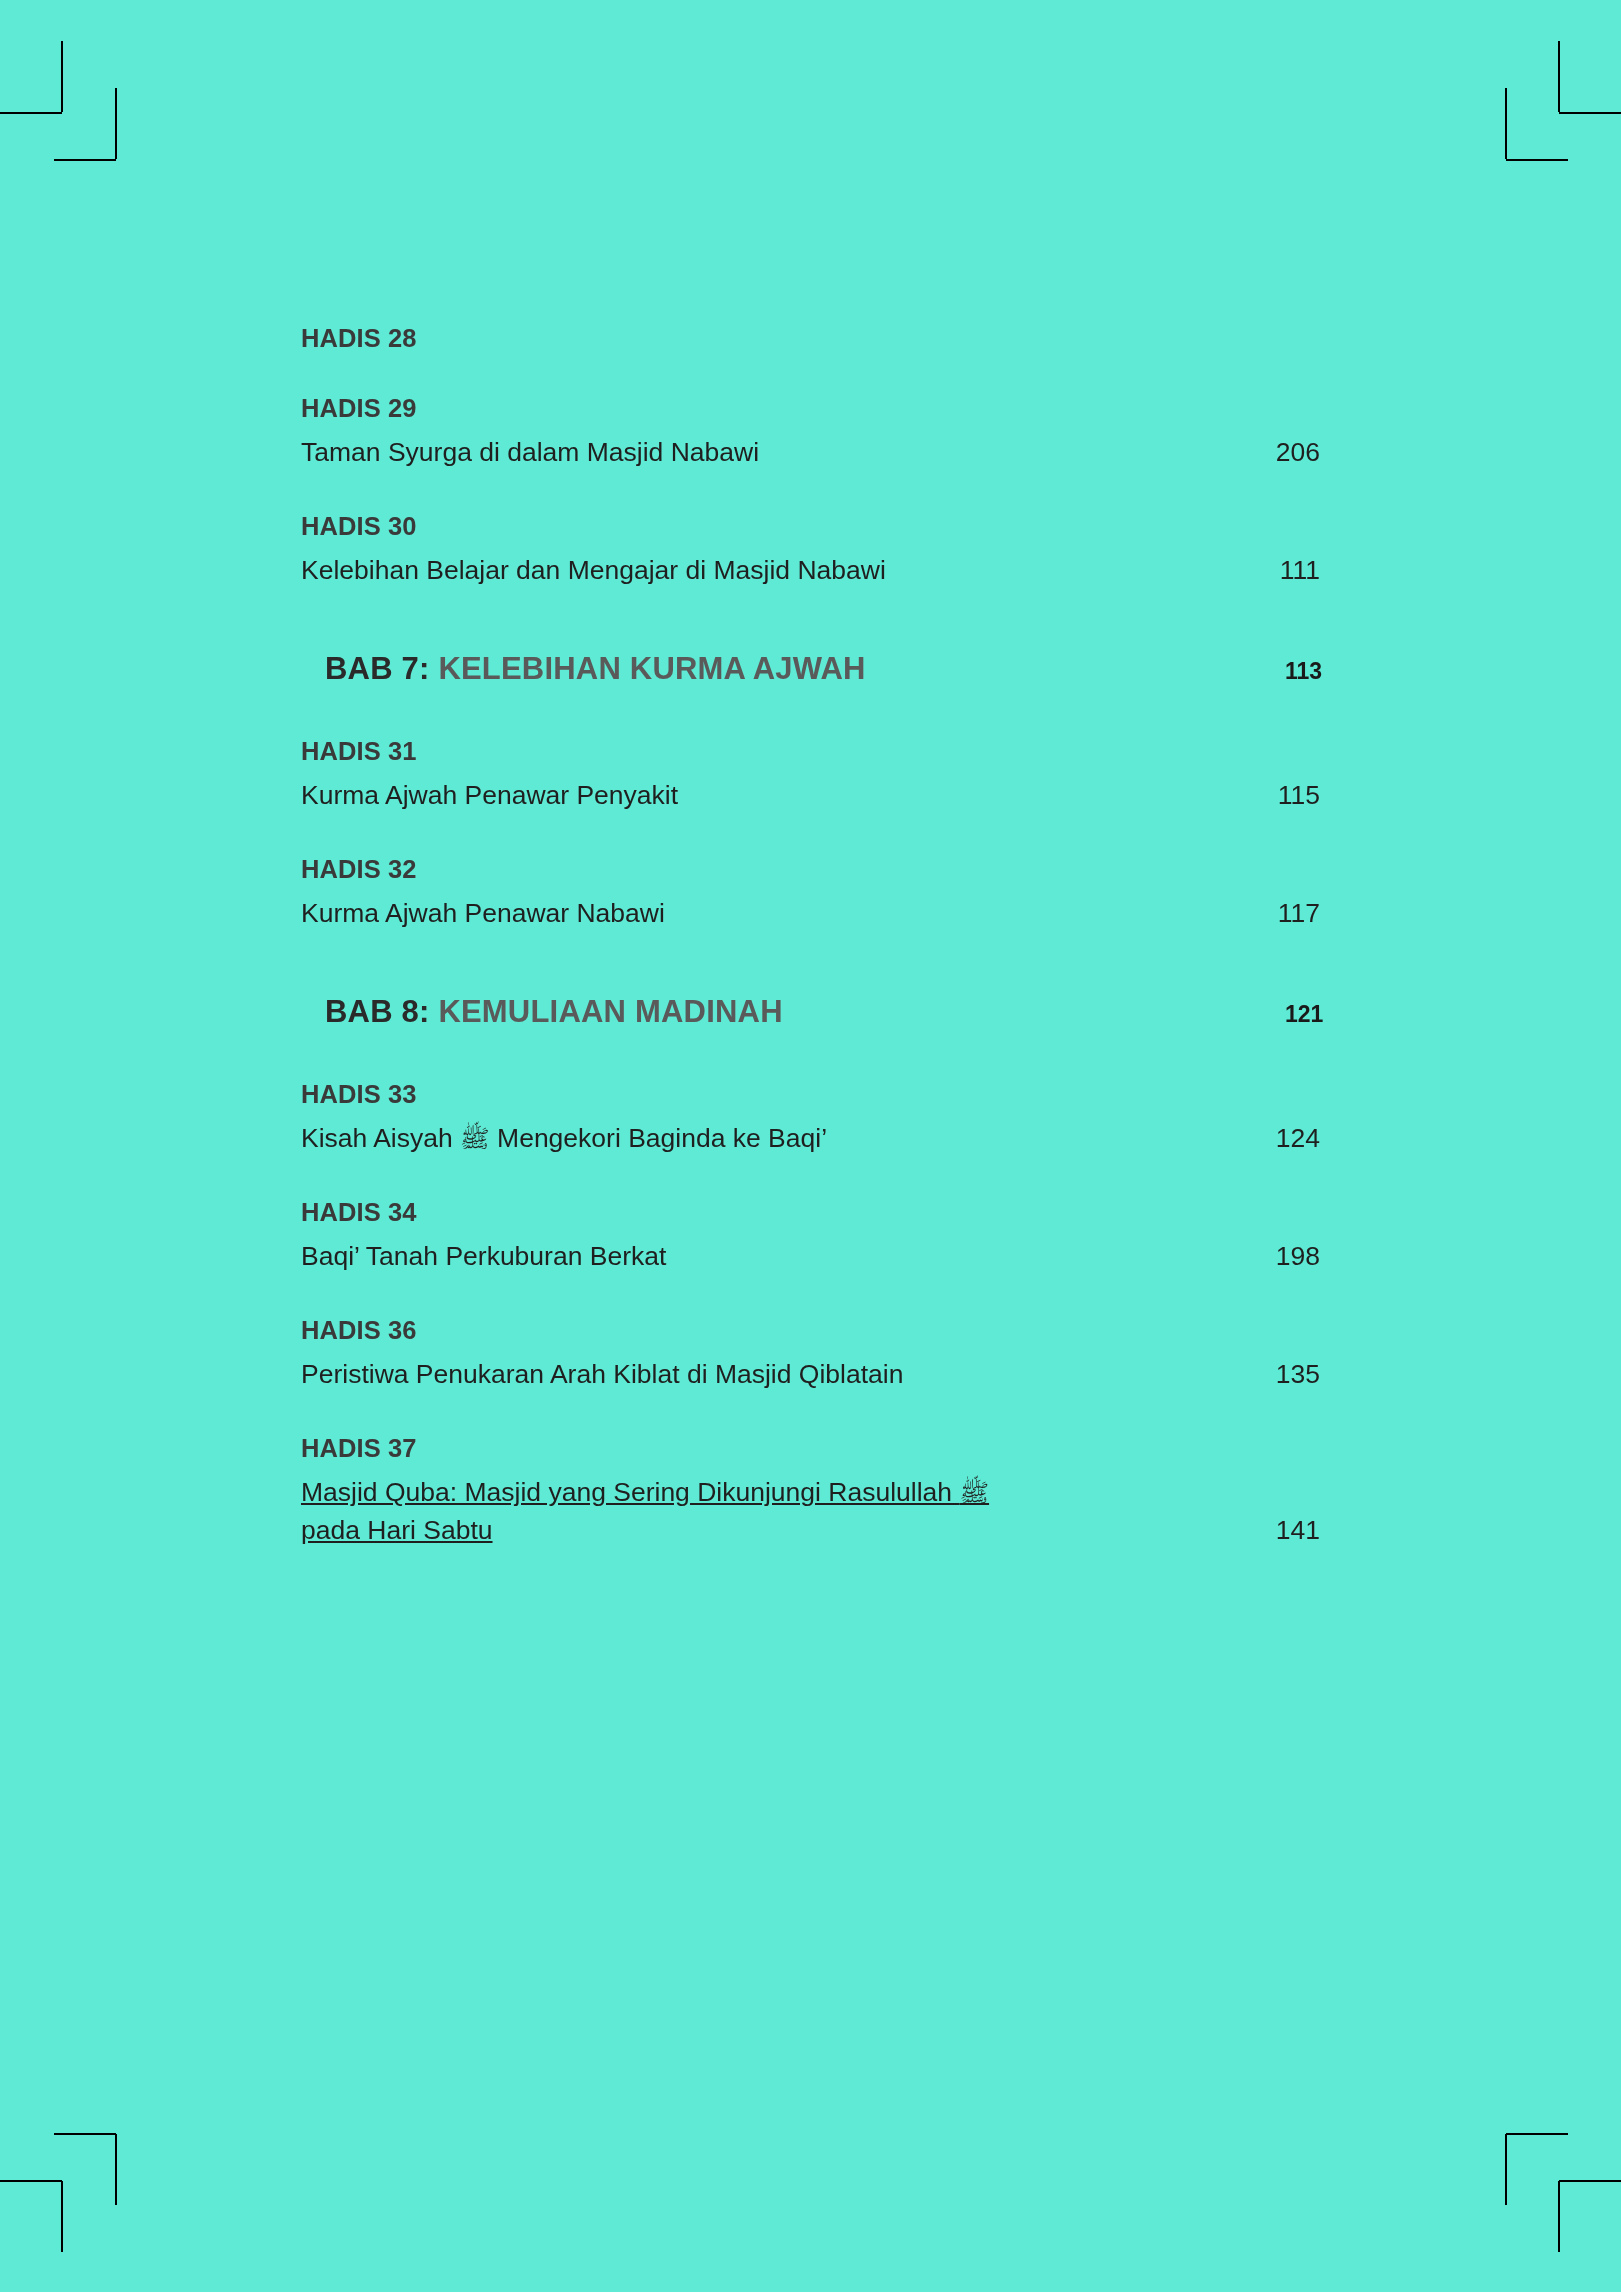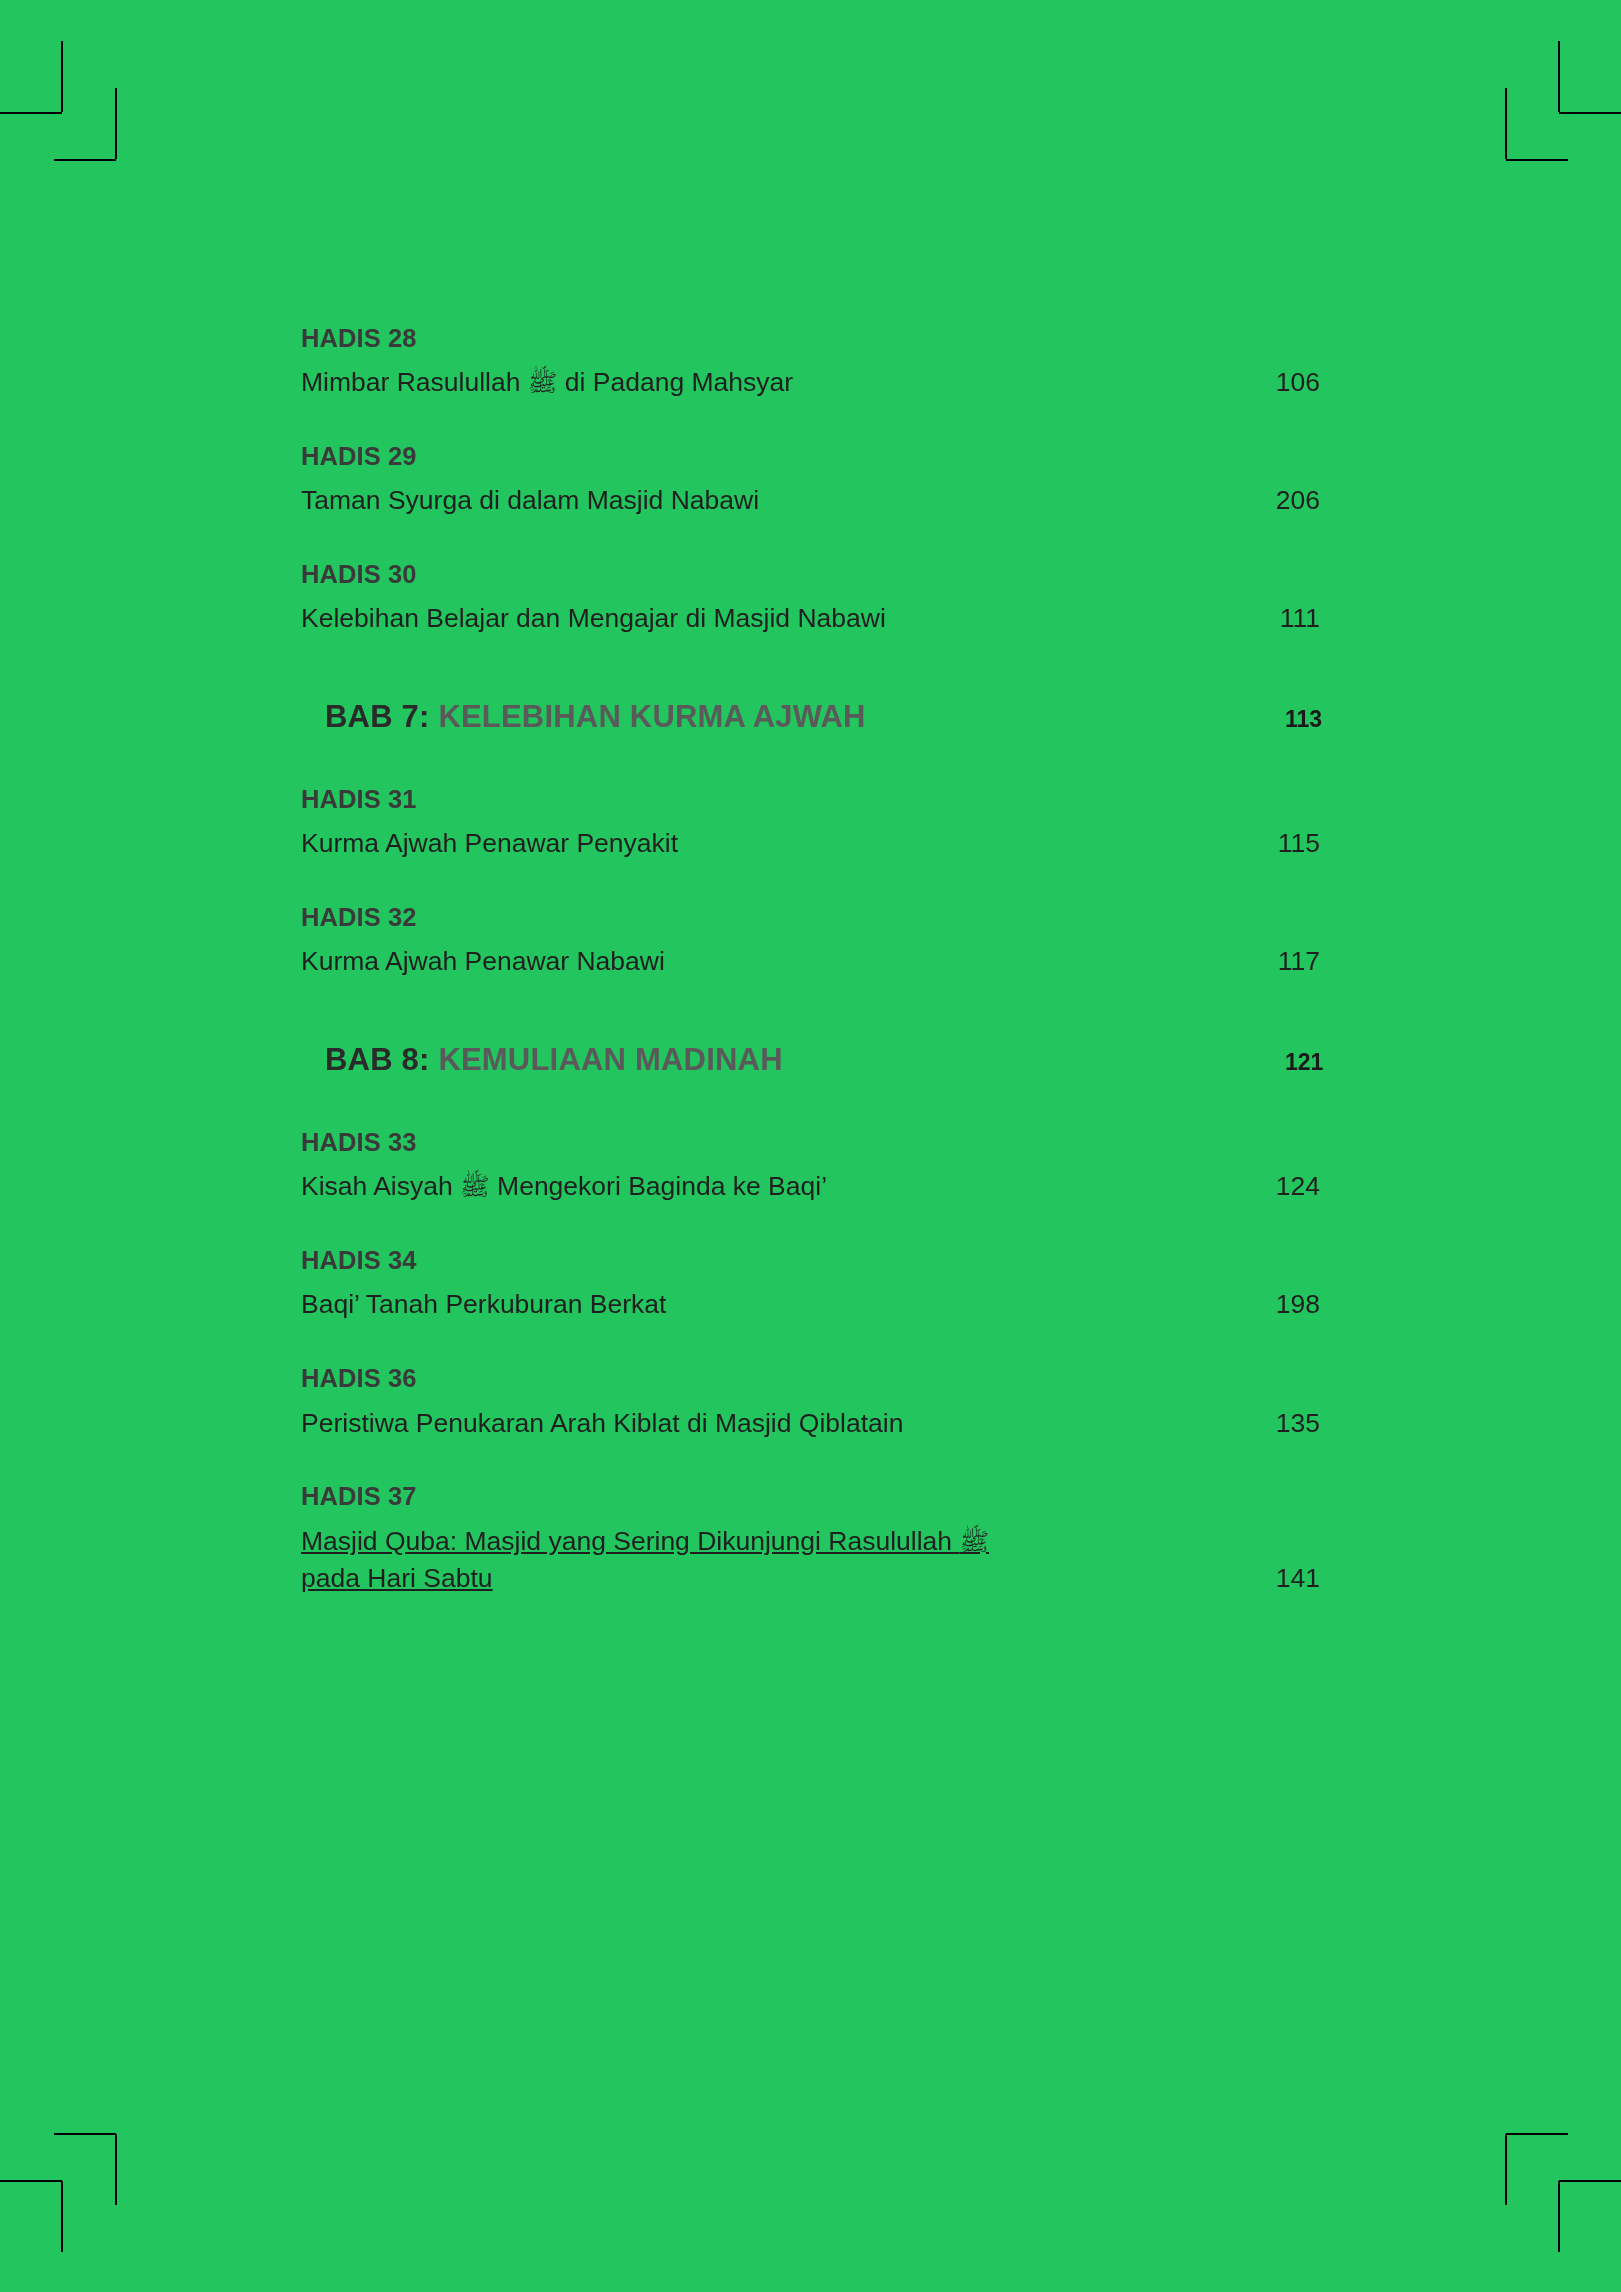--- a/index.html
+++ b/index.html
@@ -5,21 +5,21 @@
   html, body {
     margin: 0;
     padding: 0;
     background: #ffffff;
   }
 
   .page {
     position: relative;
     width: 1621px;
     height: 2293px;
-    background: #22c55e;
+    background: #5eead4;
     overflow: hidden;
     font-family: "Liberation Sans", "DejaVu Sans", sans-serif;
   }
 
   
   .crop-mark {
     position: absolute;
     background: #000000;
   }
   .crop-mark.v { width: 2px; }
@@ -149,24 +149,20 @@
 
   <div class="crop-mark v" style="left:1558px; top:2181px; height:71px;"></div>
   <div class="crop-mark h" style="left:1559px; top:2180px; width:62px;"></div>
   <div class="crop-mark v" style="left:1505px; top:2134px; height:71px;"></div>
   <div class="crop-mark h" style="left:1506px; top:2133px; width:62px;"></div>
 
   <div class="toc">
 
     <div class="hadis-group">
       <div class="hadis-label">HADIS 28</div>
-      <div class="toc-row">
-        <div class="hadis-title"><span>Mimbar Rasulullah </span><span class="sym">ﷺ</span><span> di Padang Mahsyar</span></div>
-        <div class="hadis-page">106</div>
-      </div>
     </div>
 
     <div class="hadis-group">
       <div class="hadis-label">HADIS 29</div>
       <div class="toc-row">
         <div class="hadis-title"><span>Taman Syurga di dalam Masjid Nabawi</span><span class="sym"></span><span></span></div>
         <div class="hadis-page">206</div>
       </div>
     </div>
 

